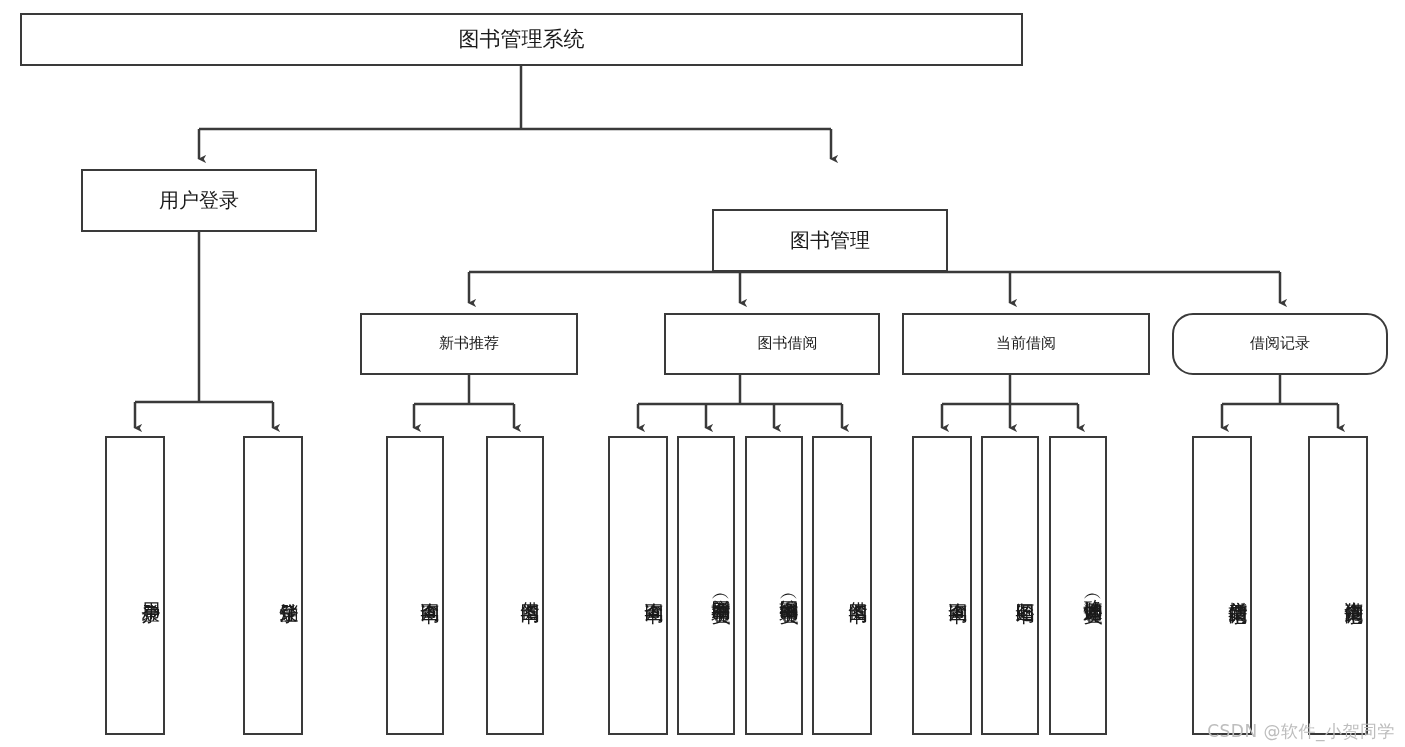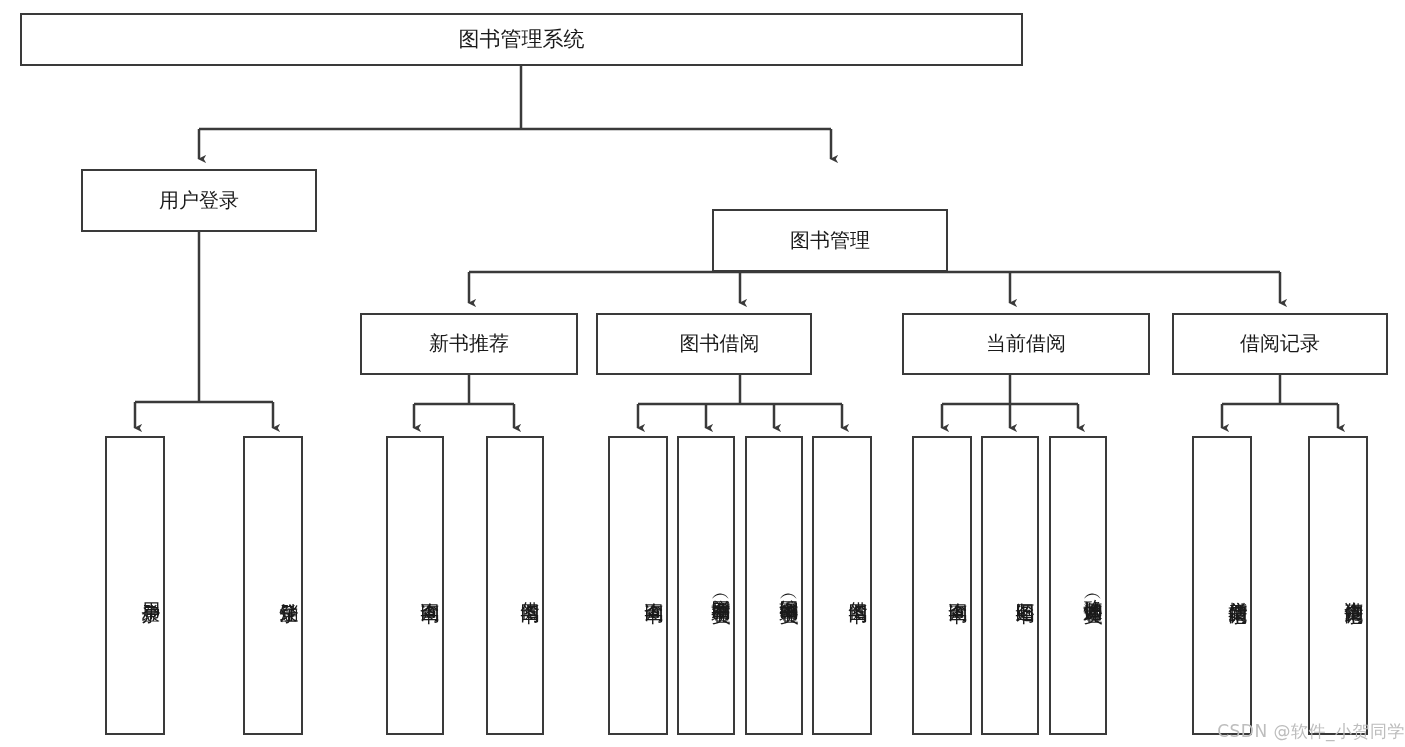--- a/index.html
+++ b/index.html
@@ -39,41 +39,41 @@
     line-height: 1.18;
     text-align: center;
   }
   .node.root {
     font-size: 21px;
   }
   .node.level2 {
     font-size: 20px;
   }
   .node.level3 {
-    font-size: 20px;
+    font-size: 15px;
   }
   .node.leaf {
     font-size: 19px;
     writing-mode: vertical-rl;
     text-orientation: upright;
     align-items: flex-start;
     justify-content: center;
     padding-top: 6px;
     letter-spacing: 1px;
   }
   .node.leaf .vtext {
     writing-mode: vertical-rl;
     text-orientation: upright;
     display: block;
     white-space: normal;
     max-height: 100%;
   }
   .watermark {
     position: absolute;
-    right: 0;
+    right: 10px;
     bottom: 4px;
     font-size: 17px;
     color: #bdbdbd;
     font-family: "DejaVu Sans", "Liberation Sans", sans-serif;
     white-space: nowrap;
     letter-spacing: 0.5px;
   }
 </style>
 </head>
 <body>
@@ -137,27 +137,27 @@
   <div class="node level2" style="left:81px; top:169px; width:236px; height:63px;">
     <span>用户登录</span>
   </div>
   <div class="node level2" style="left:712px; top:169px; width:236px; height:63px;margin-top:40px;">
     <span>图书管理</span>
   </div>
 
   <div class="node level3" style="left:360px; top:313px; width:218px; height:62px;">
     <span>新书推荐</span>
   </div>
-  <div class="node level3" style="left:596px; top:313px; width:216px; height:62px;padding-left:31px;">
+  <div class="node level3" style="left:664px; top:313px; width:216px; height:62px;padding-left:31px;">
     <span>图书借阅</span>
   </div>
   <div class="node level3" style="left:902px; top:313px; width:248px; height:62px;">
     <span>当前借阅</span>
   </div>
-  <div class="node level3" style="left:1172px; top:313px; width:216px; height:62px;">
+  <div class="node level3" style="left:1172px; top:313px; width:216px; height:62px;border-radius:21px;">
     <span>借阅记录</span>
   </div>
 
   <div class="node leaf" style="left:105px; top:436px; width:60px; height:299px;">
     <span class="vtext">用户登录</span>
   </div>
   <div class="node leaf" style="left:243px; top:436px; width:60px; height:299px;">
     <span class="vtext">注销登录</span>
   </div>
 

